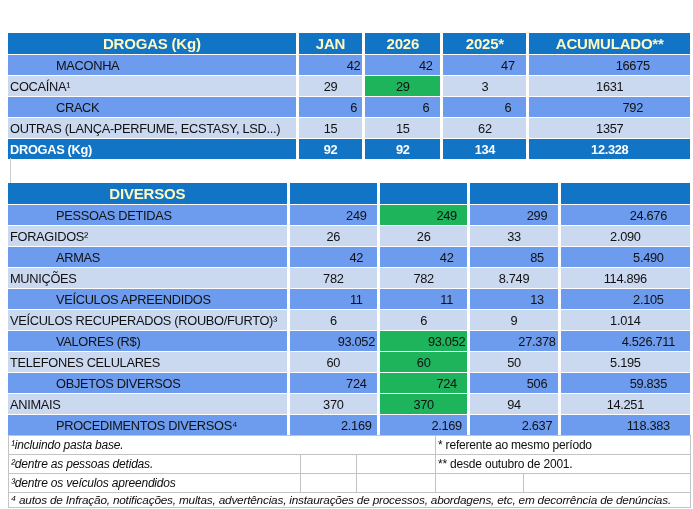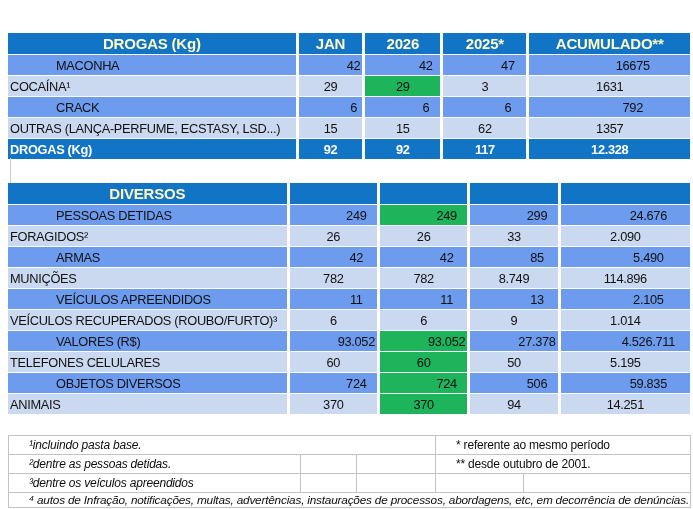--- a/index.html
+++ b/index.html
@@ -56,21 +56,21 @@
     position:absolute;left:8px;top:435px;width:682px;
     border-collapse:collapse;table-layout:fixed;
   }
   table.footnotes col.f0{width:292px;}
   table.footnotes col.f1{width:56px;}
   table.footnotes col.f2{width:79px;}
   table.footnotes col.f3{width:88px;}
   table.footnotes col.f4{width:167px;}
   table.footnotes td{
     border:1px solid var(--grid-gray);height:19px;
-    font-size:12px;padding:0 20px;overflow:hidden;white-space:nowrap;
+    font-size:12px;padding:0 2px;overflow:hidden;white-space:nowrap;
     color:#0d0d0d;
   }
   td.fn-italic{font-style:italic;letter-spacing:-0.2px;}
   td.fn-note{font-style:normal;padding-left:6px;letter-spacing:-0.2px;}
   tr.fn-last td{height:14px;font-size:11.8px;border-bottom:1px solid var(--grid-gray);}
 </style>
 </head>
 <body>
 
 <div class="page">
@@ -119,21 +119,21 @@
           <td class="label">OUTRAS (LANÇA-PERFUME, ECSTASY, LSD...)</td>
           <td class="num">15</td>
           <td class="num">15</td>
           <td class="num">62</td>
           <td class="num">1357</td>
         </tr>
         <tr class="row-total">
           <td class="label">DROGAS (Kg)</td>
           <td class="num">92</td>
           <td class="num">92</td>
-          <td class="num">117</td>
+          <td class="num">134</td>
           <td class="num">12.328</td>
         </tr>
       </tbody>
   </table>
 
   <div class="gap-gridline"></div>
 
   <table class="main" id="diversos-table">
     <colgroup>
       <col class="c0">
@@ -215,20 +215,27 @@
           <td class="num">506</td>
           <td class="num">59.835</td>
         </tr>
         <tr class="row-l">
           <td class="label">ANIMAIS</td>
           <td class="num">370</td>
           <td class="num green">370</td>
           <td class="num">94</td>
           <td class="num">14.251</td>
         </tr>
+        <tr class="row-m">
+          <td class="label">PROCEDIMENTOS DIVERSOS⁴</td>
+          <td class="num">2.169</td>
+          <td class="num">2.169</td>
+          <td class="num">2.637</td>
+          <td class="num">118.383</td>
+        </tr>
       </tbody>
   </table>
 
   <table class="footnotes">
     <colgroup>
       <col class="f0">
         <col class="f1">
         <col class="f2">
         <col class="f3">
         <col class="f4">

